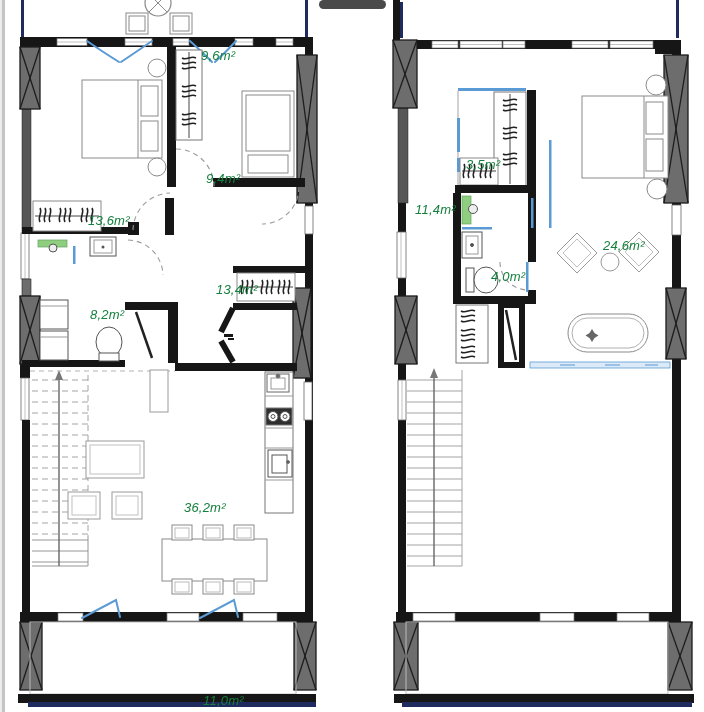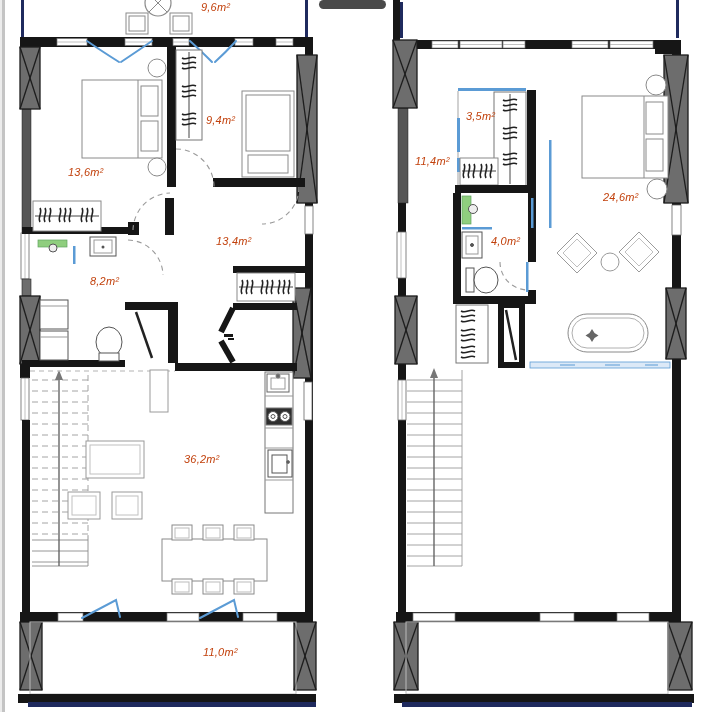--- a/index.html
+++ b/index.html
@@ -1,20 +1,20 @@
 <!DOCTYPE html>
 <html><head>
 <meta charset="utf-8">
 <style>
   html,body{margin:0;padding:0;background:#fff;}
   #canvas{position:relative;width:704px;height:712px;background:#ffffff;overflow:hidden;
           font-family:"Liberation Sans",sans-serif;}
   #plan-svg{position:absolute;left:0;top:0;}
-  .lbl{position:absolute;font-style:italic;font-size:11px;line-height:13px;color:#c2410c;
-       white-space:nowrap;letter-spacing:.2px;}
+  .lbl{position:absolute;font-style:italic;font-size:13px;line-height:13px;color:#15803d;
+       white-space:nowrap;letter-spacing:.2px;margin-top:48px;}
 </style>
 </head>
 <body>
 
 <div id="canvas">
 
 <svg id="plan-svg" width="704" height="712" viewBox="0 0 704 712">
   <defs>
 
     <g id="hgh" stroke="#222" stroke-width="1.5" fill="none">
@@ -511,24 +511,24 @@
     </g>
     <g>
       <rect x="406" y="622" width="262" height="72" fill="none" stroke="#bbb" stroke-width="1"></rect>
       <rect x="394" y="694" width="300" height="9" fill="#161616"></rect>
       <rect x="402" y="702" width="290" height="5" fill="#1f2a5e"></rect>
     </g>
   </g>
 </svg>
 
 <div class="lbl" style="left:201px;top:1px">9,6m²</div>
-<div class="lbl" style="left:68px;top:166px">13,6m²</div>
-<div class="lbl" style="left:206px;top:114px">9,4m²</div>
+<div class="lbl" style="left:88px;top:166px">13,6m²</div>
+<div class="lbl" style="left:206px;top:124px">9,4m²</div>
 <div class="lbl" style="left:216px;top:235px">13,4m²</div>
-<div class="lbl" style="left:90px;top:275px">8,2m²</div>
+<div class="lbl" style="left:90px;top:260px">8,2m²</div>
 <div class="lbl" style="left:184px;top:453px">36,2m²</div>
 <div class="lbl" style="left:203px;top:646px">11,0m²</div>
 <div class="lbl" style="left:466px;top:110px">3,5m²</div>
 <div class="lbl" style="left:415px;top:155px">11,4m²</div>
 <div class="lbl" style="left:603px;top:191px">24,6m²</div>
-<div class="lbl" style="left:491px;top:235px">4,0m²</div>
+<div class="lbl" style="left:491px;top:222px">4,0m²</div>
 
 </div>
 
 </body></html>

